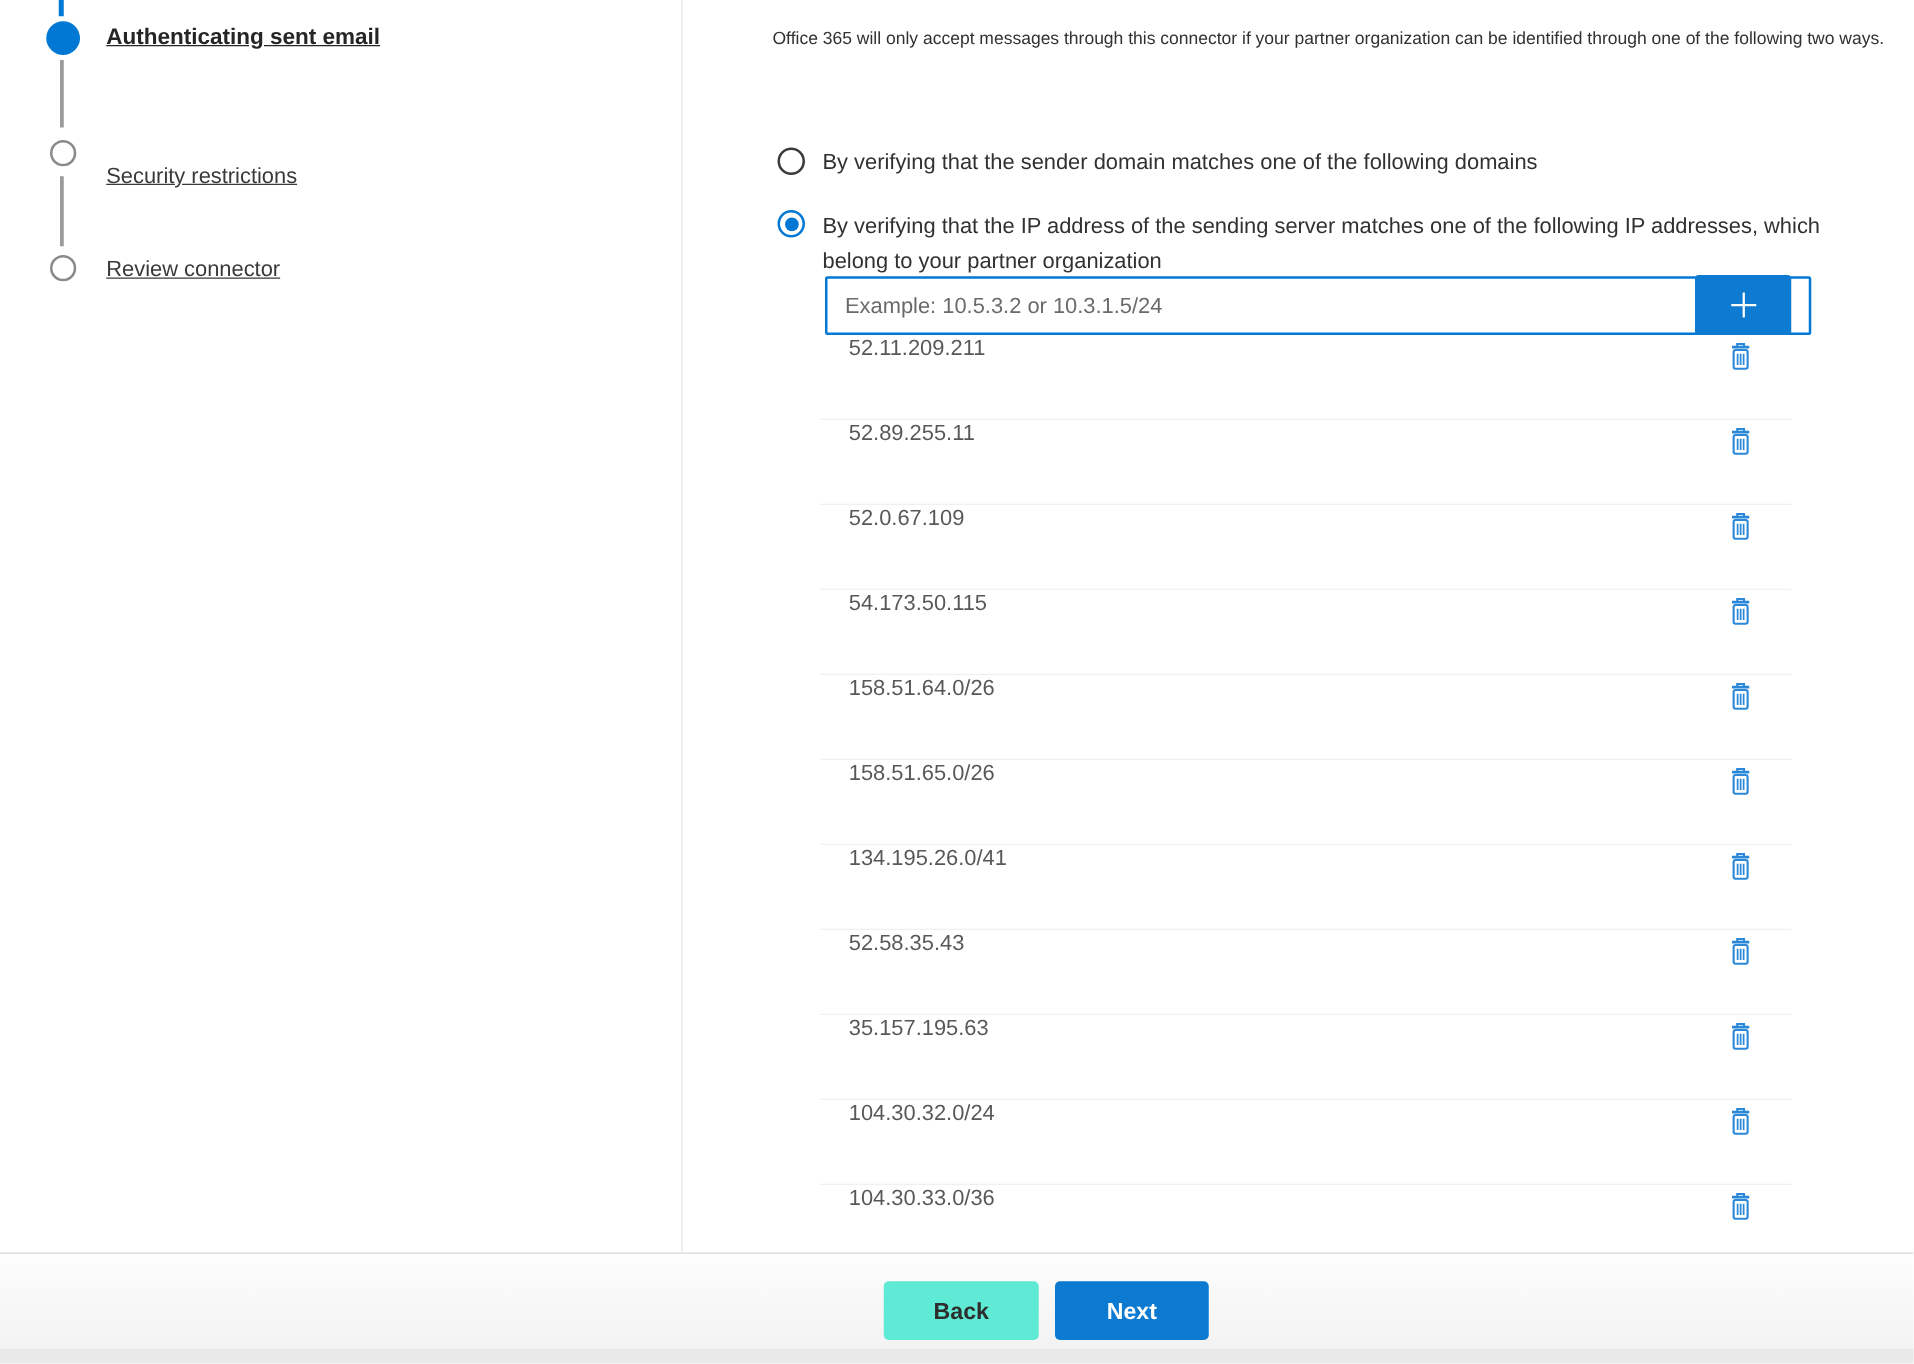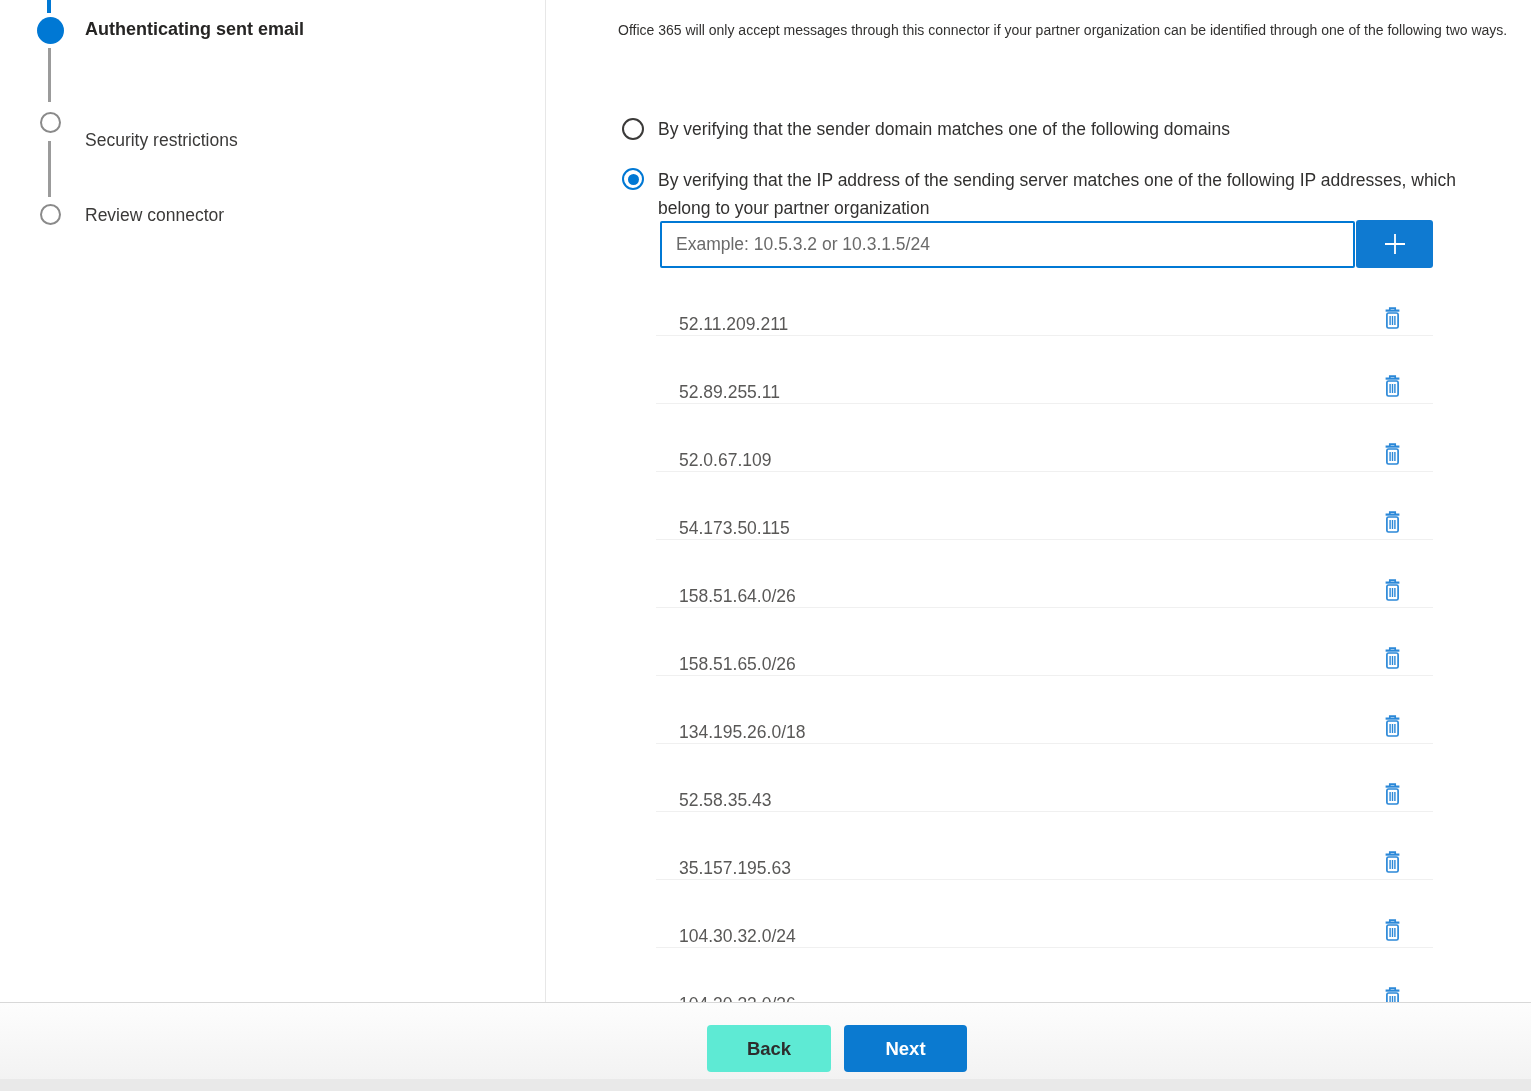--- a/index.html
+++ b/index.html
@@ -9,46 +9,46 @@
 
   
   .left-panel { position:absolute; left:0; top:0; width:546px; height:1002px;
     background:#fff; border-right:1px solid #e7e7e7; }
   .conn { position:absolute; left:48px; width:3px; background:#9b9b9b; }
   .conn.blue { background:#0078d4; width:4px; left:47px; }
   .step-dot-current { position:absolute; left:37px; top:17px; width:27px; height:27px;
     border-radius:50%; background:#0078d4; }
   .step-dot { position:absolute; left:40px; width:21px; height:21px; border-radius:50%;
     border:2.5px solid #8a8a8a; background:#fff; }
-  .step-label { position:absolute; left:85px; font-size:17.5px; color:#3b3a39; white-space:nowrap; }
+  .step-label { position:absolute; left:85px; font-size:17.5px; color:#3b3a39; white-space:nowrap;text-decoration:underline; }
   .step-label.current { font-weight:700; color:#262524; font-size:18px; }
 
   
   .intro { position:absolute; left:618px; top:16px; width:905px; font-size:14px;
     line-height:28.5px; color:#323130; }
 
   .option { position:absolute; left:622px; display:flex; gap:14px; }
   .radio-circle { flex:0 0 auto; width:22px; height:22px; border-radius:50%;
     border:2px solid #3b3a39; background:#fff; position:relative; }
   .option.selected .radio-circle { border-color:#0078d4; }
   .option.selected .radio-circle::after { content:""; position:absolute; inset:3.5px;
     border-radius:50%; background:#0078d4; }
   .option-label { font-size:17.5px; line-height:22px; color:#323130; }
   .option.two-line .option-label { line-height:28px; width:818px; }
 
-  .ip-input { position:absolute; left:660px; top:221px; width:695px; height:47px;
+  .ip-input { position:absolute; left:660px; top:221px; width:789px; height:47px;
     border:2px solid #0078d4; border-radius:2px; padding:0 14px; font-size:17.5px;
     color:#323130; outline:none; font-family:"Liberation Sans", sans-serif; }
   .ip-input::placeholder { color:#6a6a6a; opacity:1; }
   .add-btn { position:absolute; left:1356px; top:220px; width:77px; height:48px;
     background:#0f7ad1; border:none; border-radius:3px; cursor:pointer;
     display:flex; align-items:center; justify-content:center; }
 
   .ip-list { position:absolute; left:656px; top:268px; width:777px; }
-  .ip-row { height:68px; display:flex; align-items:flex-end;
+  .ip-row { height:68px; display:flex; align-items:flex-start;
     padding:0 24px 0 23px; border-bottom:1px solid #f0f0f0; background:#fff; }
   .ip-text { font-size:17.5px; color:#595857; }
   .trash-btn { margin-left:auto; width:34px; height:34px; border:none; background:transparent;
     cursor:pointer; display:flex; align-items:center; justify-content:center; padding:0; }
 
   
   .footer { position:absolute; left:0; top:1002px; width:1531px; height:89px;
     border-top:1px solid #d8d8d8;
     background:linear-gradient(180deg, #fdfdfd 0%, #f4f4f4 75%, #f0f0f0 100%); }
   .footer::after { content:""; position:absolute; left:0; bottom:0; width:100%;
@@ -177,21 +177,21 @@
               <path d="M7.8 4.2 V2.2 H13.2 V4.2" stroke-width="1.7"></path>
               <path d="M3.6 4.6 H17.4" stroke-width="2.2"></path>
               <rect x="4.9" y="7" width="11.2" height="15" rx="1.6" stroke-width="1.7"></rect>
               <path d="M8.1 10 V19 M10.5 10 V19 M12.9 10 V19" stroke-width="1.4"></path>
             </g>
           </svg>
         </button>
       </div>
 
       <div class="ip-row">
-        <span class="ip-text">134.195.26.0/18</span>
+        <span class="ip-text">134.195.26.0/41</span>
         <button class="trash-btn">
           <svg width="21" height="25" viewBox="0 0 21 25">
             <g stroke="#2b88d8" fill="none">
               <path d="M7.8 4.2 V2.2 H13.2 V4.2" stroke-width="1.7"></path>
               <path d="M3.6 4.6 H17.4" stroke-width="2.2"></path>
               <rect x="4.9" y="7" width="11.2" height="15" rx="1.6" stroke-width="1.7"></rect>
               <path d="M8.1 10 V19 M10.5 10 V19 M12.9 10 V19" stroke-width="1.4"></path>
             </g>
           </svg>
         </button>

